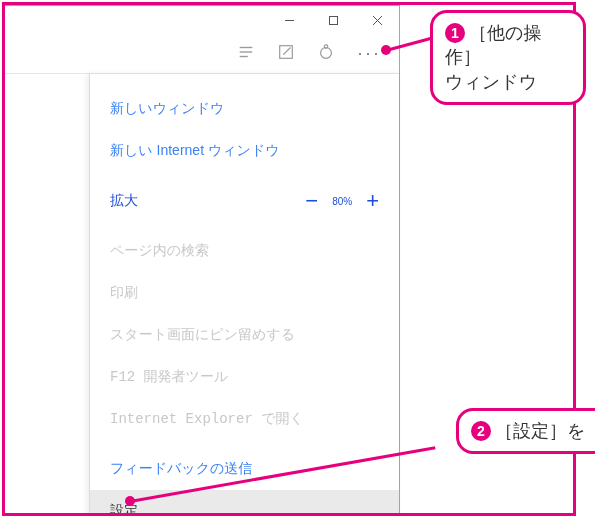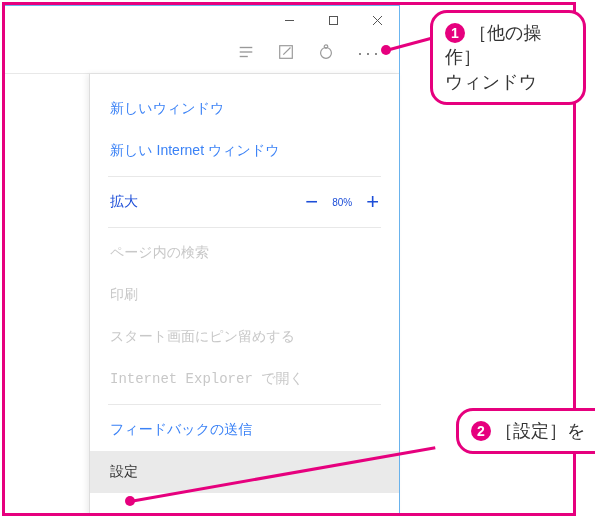--- a/index.html
+++ b/index.html
@@ -187,20 +187,21 @@
         <span class="zoom-ctrls">
           <span class="zbtn">−</span>
           <span class="zval">80%</span>
           <span class="zbtn">+</span>
         </span>
       </div>
       <div class="divider"></div>
       <div class="menu-item dim">ページ内の検索</div>
       <div class="menu-item dim">印刷</div>
       <div class="menu-item dim">スタート画面にピン留めする</div>
+      <div class="menu-item dim">F12 開発者ツール</div>
       <div class="menu-item dim">Internet Explorer で開く</div>
       <div class="divider"></div>
       <div class="menu-item">フィードバックの送信</div>
       <div class="menu-item highlight">設定</div>
     </div>
 
   </div>
 </div>
 
 <div id="callout1" class="callout">

